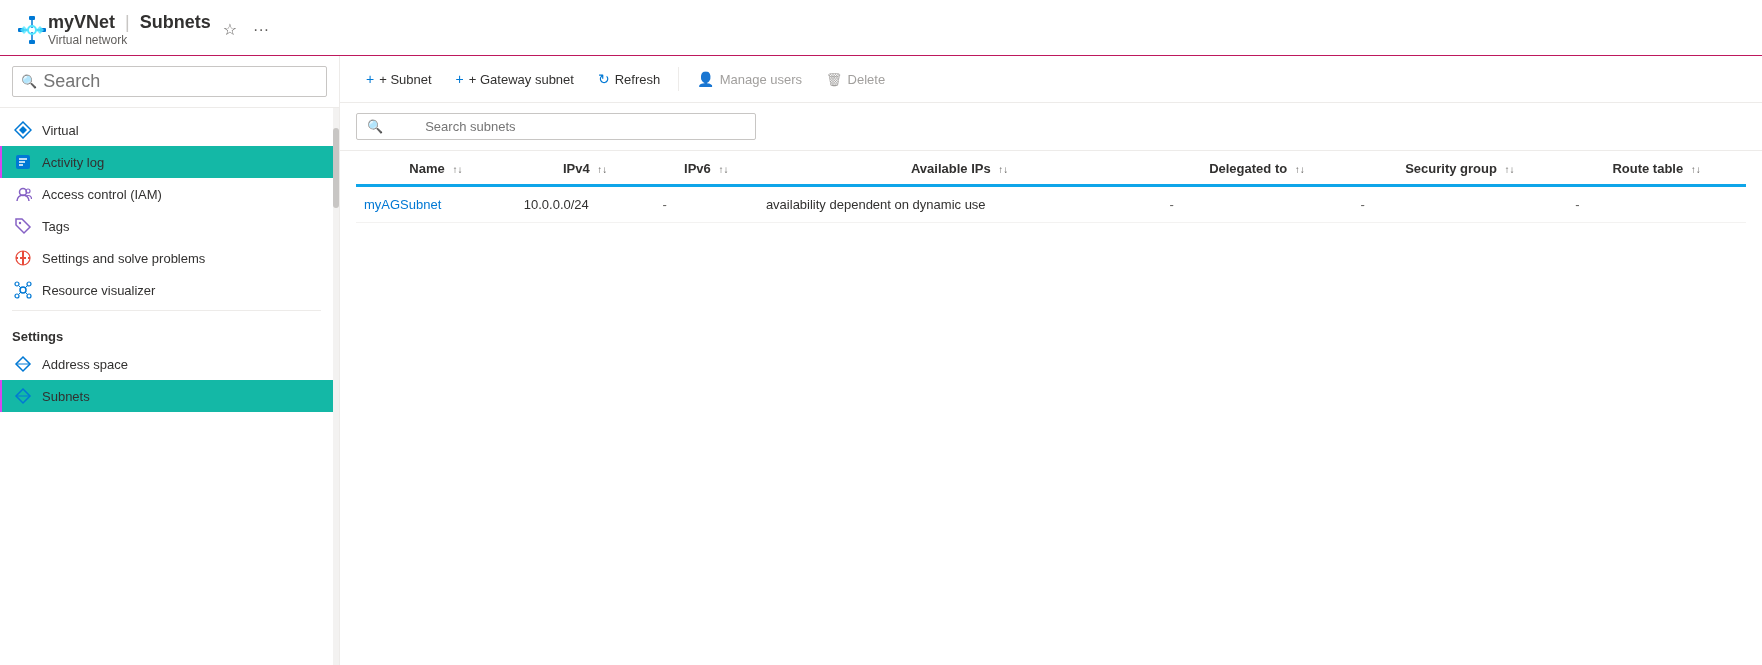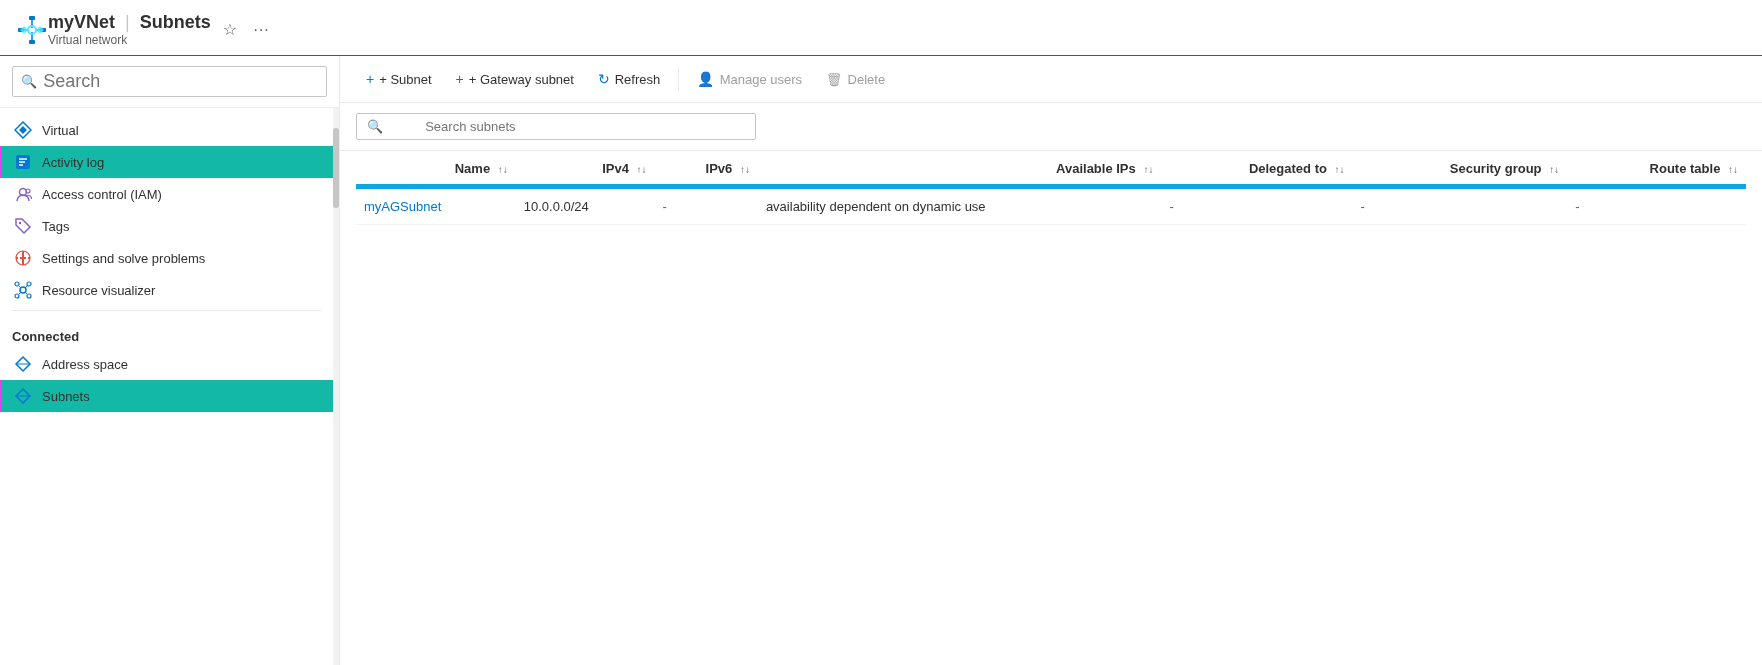--- a/index.html
+++ b/index.html
@@ -44,21 +44,21 @@
     .toolbar-btn.disabled .toolbar-icon { color: #a19f9d; }
 
     
     .content-search { padding: 10px 16px; border-bottom: 1px solid #edebe9; }
     .content-search-box { display: flex; align-items: center; border: 1px solid #c8c6c4; border-radius: 2px; padding: 5px 10px; gap: 6px; max-width: 400px; }
     .content-search-box input { border: none; outline: none; font-size: 13px; color: #323130; flex: 1; background: transparent; margin-left: 36px; }
 
     
     .table-area { flex: 1; overflow-y: auto; padding: 0 16px; }
     table { width: 100%; border-collapse: collapse; }
-    thead th { text-align: right; padding: 10px 8px 8px 8px; font-size: 13px; font-weight: 600; color: #323130; border-bottom: 5px solid #0ea5e9; white-space: nowrap; }
+    thead th { text-align: center; padding: 10px 8px 8px 8px; font-size: 13px; font-weight: 600; color: #323130; border-bottom: 3px solid #0ea5e9; white-space: nowrap; }
     tbody td { padding: 10px 8px; font-size: 13px; color: #323130; border-bottom: 1px solid #f3f2f1; vertical-align: middle; margin-top: 8px; }
     .sort-arrows { color: #605e5c; font-size: 10px; margin-left: 4px; }
     .link-cell { color: #0078d4; cursor: pointer; text-decoration: none; }
     .dash { color: #605e5c; }
 
     
     .vnet-icon-svg { width: 32px; height: 32px; }
   </style>
 </head>
 <body>
@@ -175,21 +175,21 @@
                 <line x1="13" y1="5" x2="11" y2="7" stroke="#0078d4" stroke-width="1"></line>
                 <line x1="5" y1="13" x2="7" y2="11" stroke="#0078d4" stroke-width="1"></line>
                 <line x1="13" y1="13" x2="11" y2="11" stroke="#0078d4" stroke-width="1"></line>
               </svg>
           </span>
           <span>Resource visualizer</span>
         </div>
 
         <hr class="section-divider">
 
-        <div class="section-header">Connected</div>
+        <div class="section-header">Settings</div>
 
         <div class="nav-item">
           <span class="nav-icon">
             <svg width="18" height="18" viewBox="0 0 18 18">
                 <polygon points="9,2 16,9 9,16 2,9" fill="none" stroke="#0078d4" stroke-width="1.5"></polygon>
                 <line x1="2" y1="9" x2="16" y2="9" stroke="#0078d4" stroke-width="1"></line>
               </svg>
           </span>
           <span>Address space</span>
         </div>

